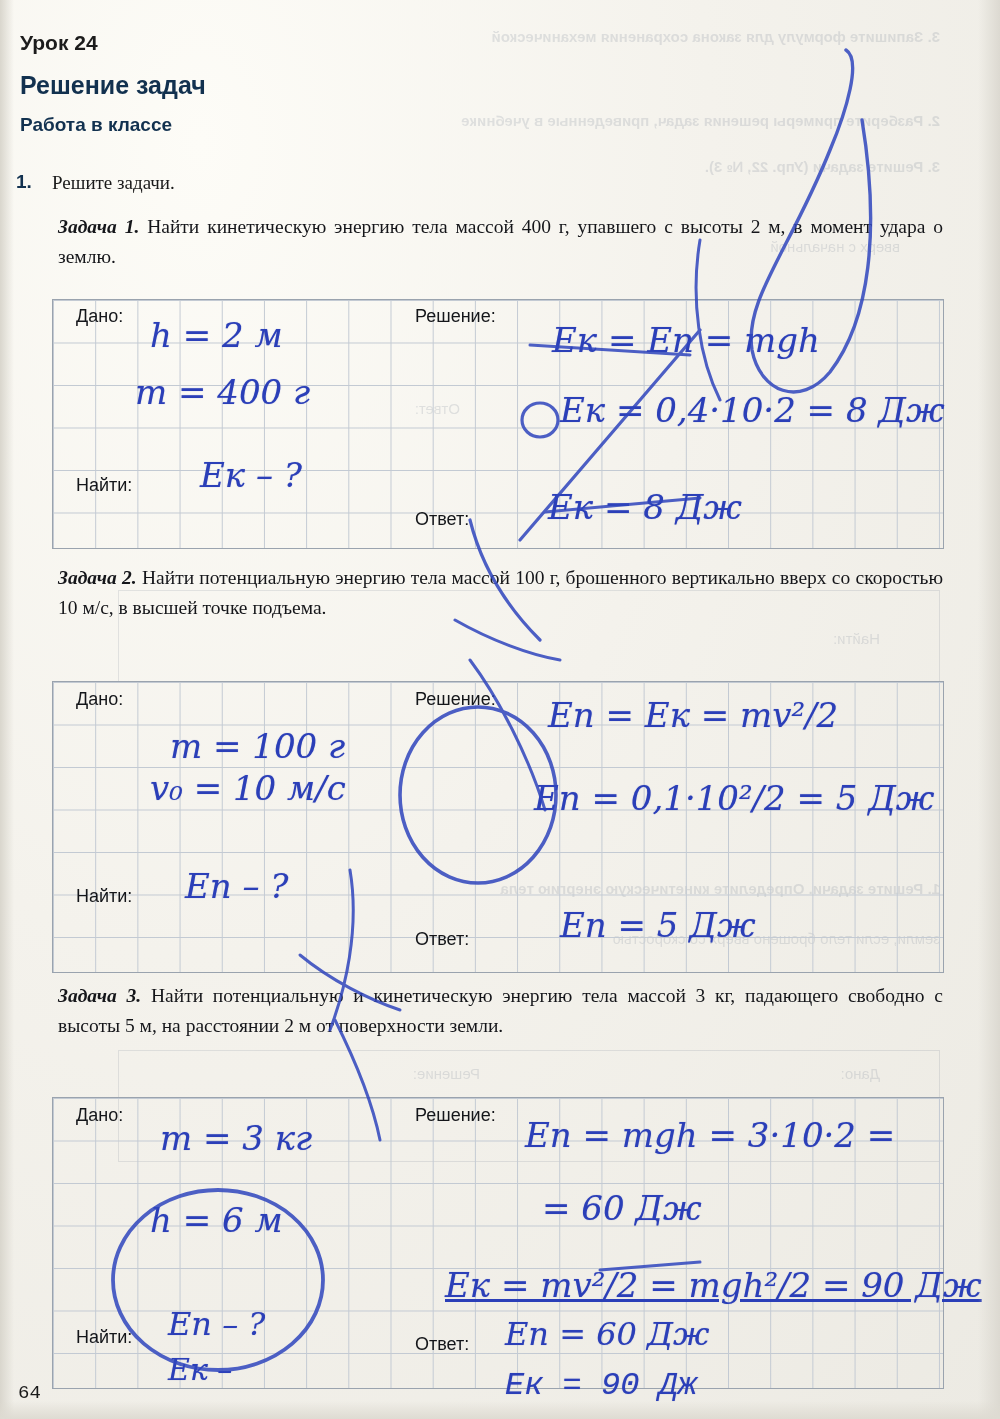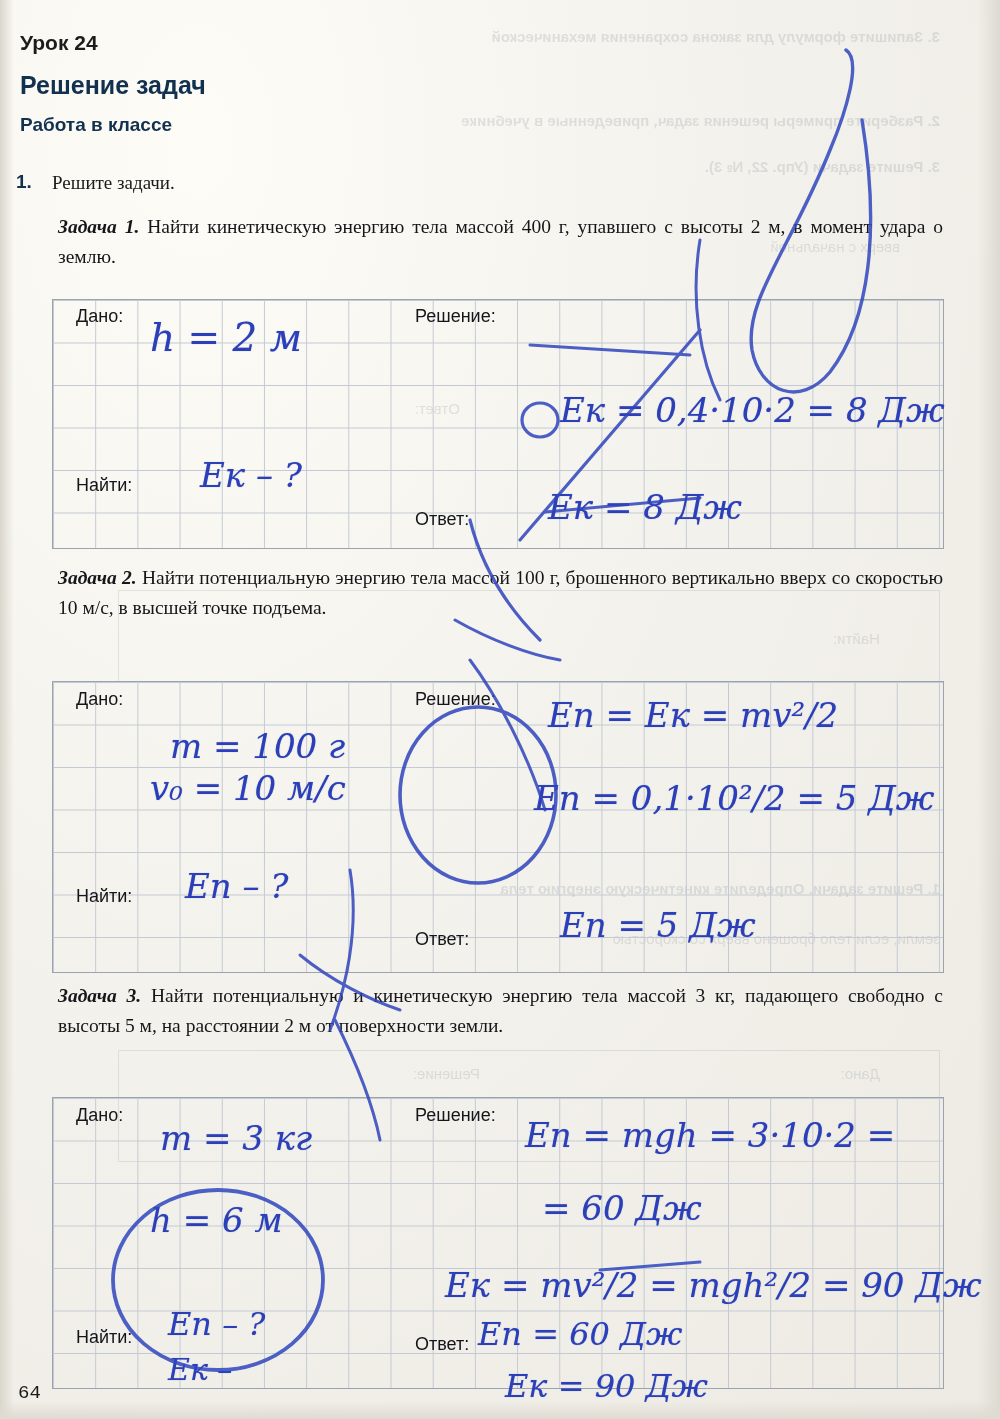--- a/index.html
+++ b/index.html
@@ -239,41 +239,43 @@
     <div class="lbl" style="left:76px; top:1096px;">Дано:</div>
     <div class="lbl" style="left:415px; top:1096px;">Решение:</div>
     <div class="lbl" style="left:76px; top:1318px;">Найти:</div>
     <div class="lbl" style="left:415px; top:1325px;">Ответ:</div>
 
     <div class="page-num">64</div>
   </div>
 
   <div class="ink-layer">
 
-    <div class="hw" style="left:150px; top:315px; font-size:39px;">h = 2 м</div>
+    <div class="hw" style="left:150px; top:315px; font-size:34px;">h = 2 м</div>
+    <div class="hw" style="left:135px; top:372px; font-size:34px;">m = 400 г</div>
     <div class="hw" style="left:200px; top:455px; font-size:34px;">Eк – ?</div>
+    <div class="hw" style="left:552px; top:320px; font-size:34px;">Eк = Eп = mgh</div>
     <div class="hw" style="left:560px; top:390px; font-size:34px;">Eк = 0,4·10·2 = 8 Дж</div>
     <div class="hw" style="left:548px; top:487px; font-size:34px;">Eк = 8 Дж</div>
 
     <div class="hw" style="left:170px; top:700px; font-size:34px;margin-top:26px;">m = 100 г</div>
     <div class="hw" style="left:150px; top:768px; font-size:34px;">v₀ = 10 м/с</div>
     <div class="hw" style="left:185px; top:866px; font-size:34px;">Eп – ?</div>
     <div class="hw" style="left:548px; top:695px; font-size:34px;">Eп = Eк = mv²/2</div>
     <div class="hw" style="left:518px; top:778px; font-size:34px;margin-left:16px;">Eп = 0,1·10²/2 = 5 Дж</div>
     <div class="hw" style="left:560px; top:905px; font-size:34px;">Eп = 5 Дж</div>
 
     <div class="hw" style="left:160px; top:1118px; font-size:34px;">m = 3 кг</div>
     <div class="hw" style="left:150px; top:1200px; font-size:34px;">h = 6 м</div>
     <div class="hw" style="left:168px; top:1305px; font-size:32px;">Eп – ?</div>
     <div class="hw" style="left:168px; top:1352px; font-size:30px;">Eк –</div>
     <div class="hw" style="left:525px; top:1115px; font-size:34px;">Eп = mgh = 3·10·2 =</div>
     <div class="hw" style="left:530px; top:1188px; font-size:34px;margin-left:12px;">= 60 Дж</div>
-    <div class="hw" style="left:445px; top:1265px; font-size:34px;">Eк = mv²/2 = mgh²/2 = 90 Дж</div>
-    <div class="hw" style="left:478px; top:1315px; font-size:32px;">Eп = 60 Дж</div>
-    <div class="hw" style="left:505px; top:1367px; font-size:32px;">Eк = 90 Дж</div>
+    <div class="hw" style="left:445px; top:1265px; font-size:34px;text-decoration:underline;">Eк = mv²/2 = mgh²/2 = 90 Дж</div>
+    <div class="hw" style="left:505px; top:1315px; font-size:32px;">Eп = 60 Дж</div>
+    <div class="hw" style="left:505px; top:1367px; font-size:32px;font-family:Liberation Mono, monospace;">Eк = 90 Дж</div>
 
     <svg width="1000" height="1419" style="position:absolute;left:0;top:0;">
       <g stroke="#2f45bd" fill="none" stroke-linecap="round" opacity="0.85">
         <path d="M862 120 C 880 230, 870 320, 830 372 C 800 408, 760 392, 752 350 C 744 300, 790 250, 830 150 C 846 112, 862 60, 846 50" stroke-width="3.4"></path>
         <path d="M700 240 C 690 300, 700 360, 720 400" stroke-width="3"></path>
         <path d="M520 540 L 700 330" stroke-width="3.2"></path>
         <path d="M470 520 C 480 560, 500 600, 540 640" stroke-width="3.2"></path>
         <path d="M455 620 C 490 640, 530 655, 560 660" stroke-width="3"></path>
         <path d="M470 660 C 500 700, 530 760, 545 810" stroke-width="3"></path>
         <ellipse cx="478" cy="795" rx="78" ry="88" stroke-width="3.6"></ellipse>

